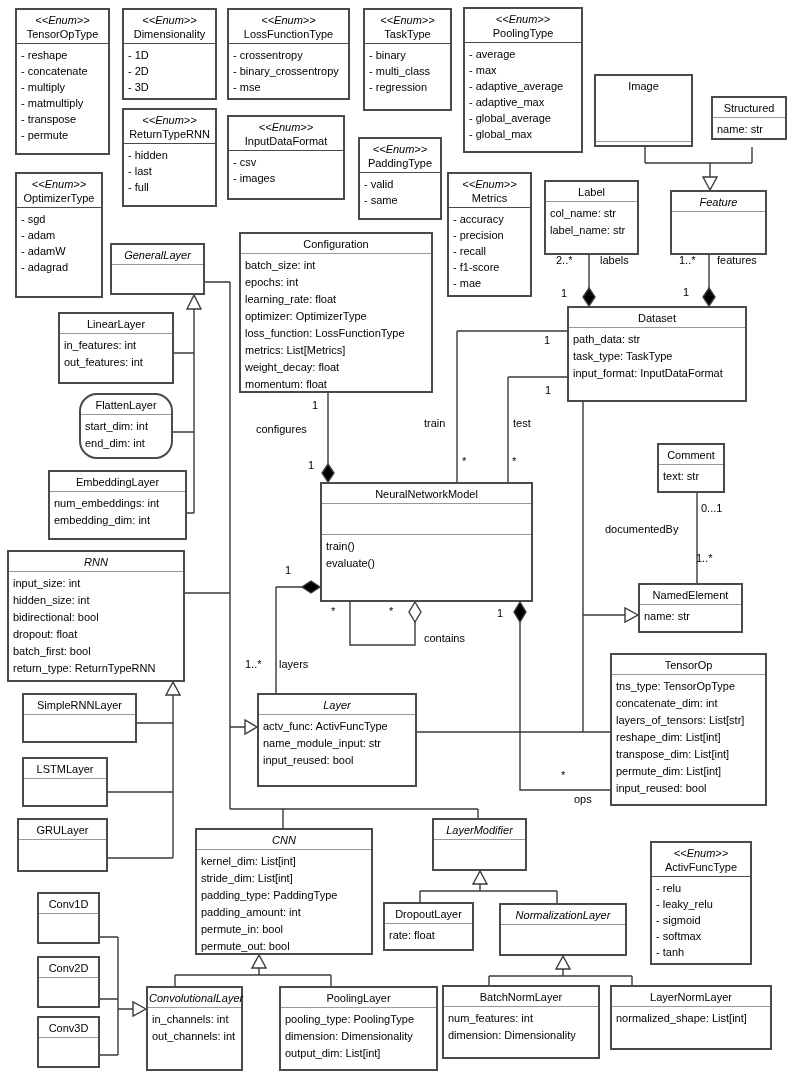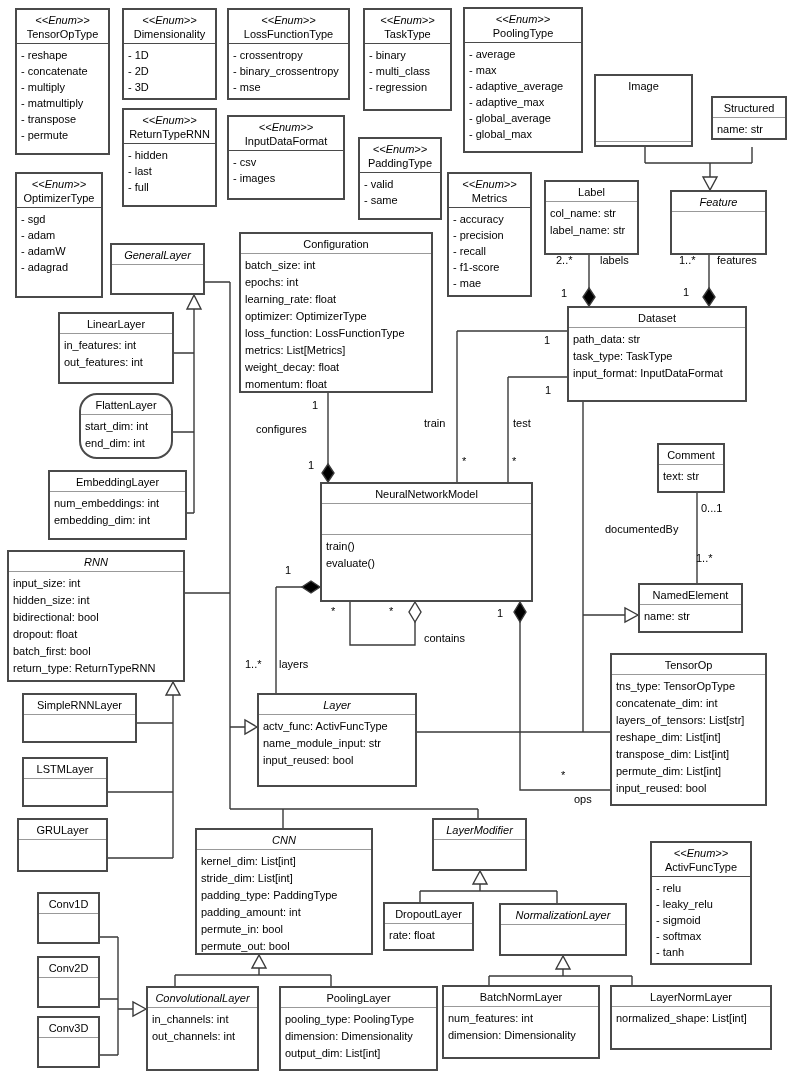--- a/index.html
+++ b/index.html
@@ -455,21 +455,21 @@
       </div>
     </div>
     <div class="box" style="left: 610px; top: 985px; width: 162px; height: 65px;">
       <div class="title">
         <div>LayerNormLayer</div>
       </div>
       <div class="comp">
         <div class="line">normalized_shape: List[int]</div>
       </div>
     </div>
-    <div class="box" style="left: 146px; top: 986px; width: 113px; height: 85px;">
+    <div class="box" style="left: 146px; top: 986px; width: 97px; height: 85px;">
       <div class="title">
         <div class="abstract">ConvolutionalLayer</div>
       </div>
       <div class="comp">
         <div class="line">in_channels: int</div>
         <div class="line">out_channels: int</div>
       </div>
     </div>
     <div class="box" style="left: 279px; top: 986px; width: 159px; height: 85px; justify-content: flex-end;">
       <div class="title">

